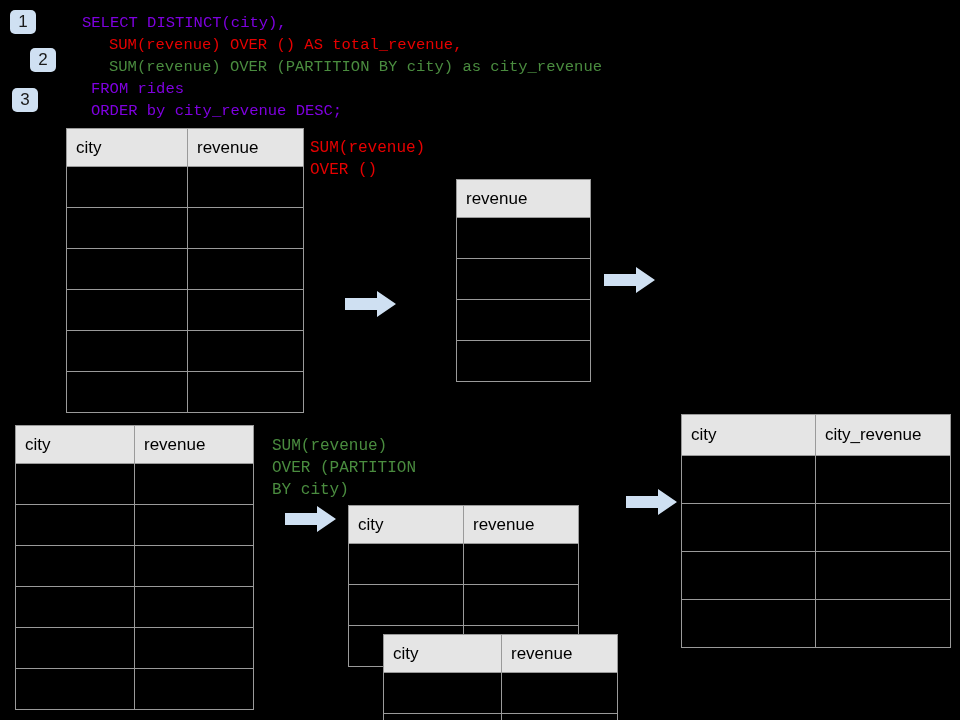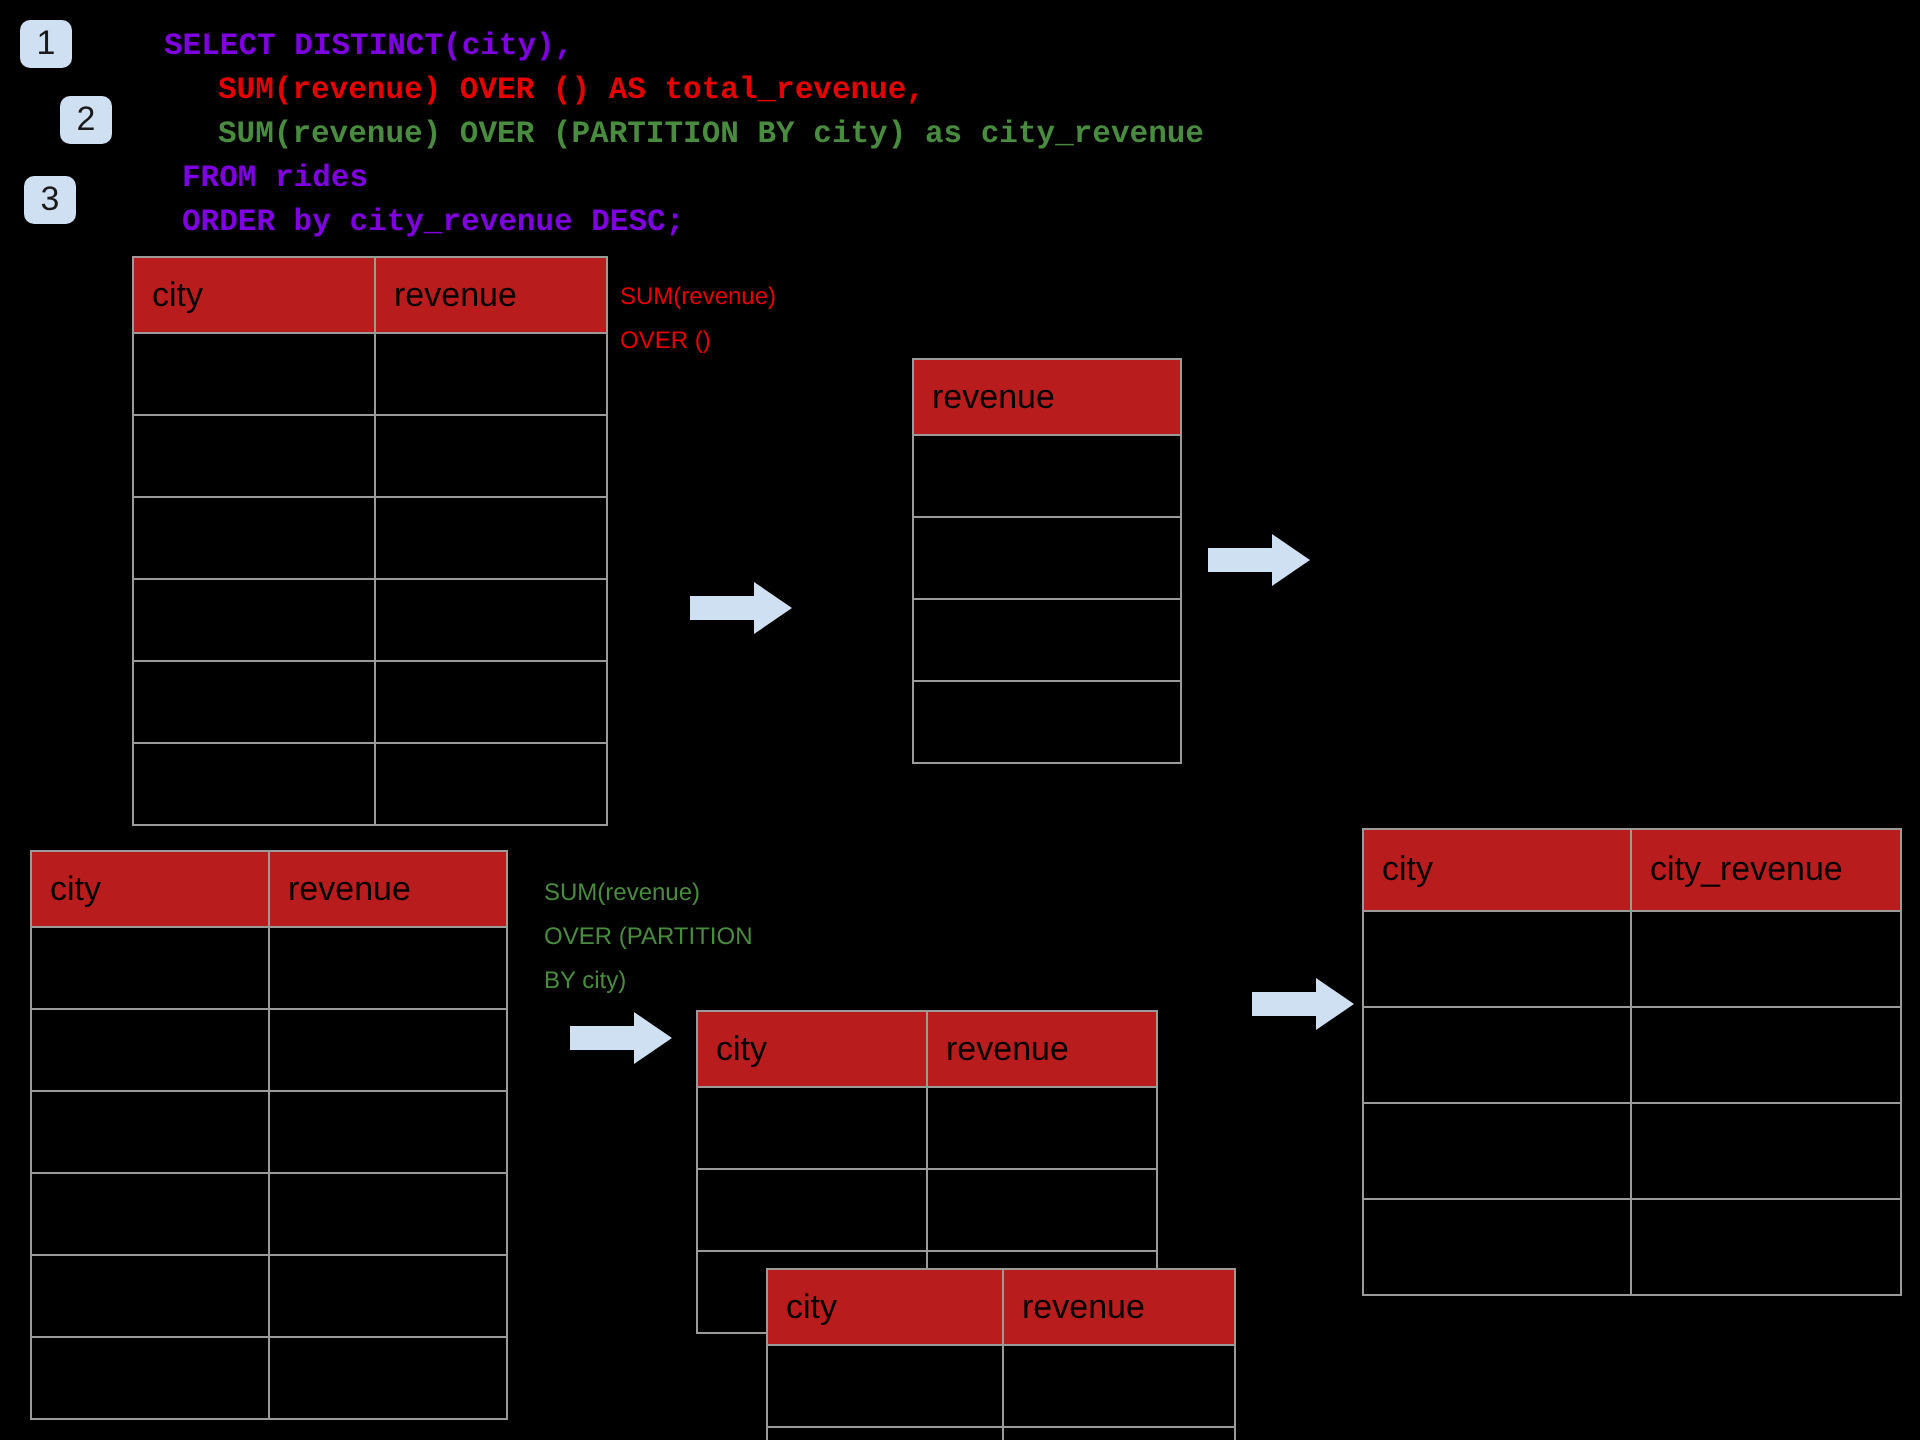--- a/index.html
+++ b/index.html
@@ -32,63 +32,62 @@
   }
 
   
   .code {
     position: absolute;
     font-family: "Liberation Mono", monospace;
     font-size: 15.5px;
     line-height: 22px;
     white-space: pre;
     letter-spacing: 0px;
-    font-weight: bold;
   }
   .c-purple { color: #7f00e0; }
   .c-red    { color: #e60000; }
   .c-green  { color: #4a8c3f; }
 
   .code-line { white-space: pre; }
 
   .side-note {
     position: absolute;
     font-family: "Liberation Mono", monospace;
     font-size: 12.5px;
     line-height: 19px;
     color: #7f00e0;
     white-space: pre;
   }
 
   
   .annot {
     position: absolute;
-    font-family: Liberation Sans, sans-serif;
-    font-size: 12px;
+    font-family: Liberation Mono, monospace;
+    font-size: 16px;
     line-height: 22px;
     white-space: pre;
   }
   .annot.red   { color: #e60000; }
   .annot.green { color: #4a8c3f; }
 
   
   .tbl {
     position: absolute;
     border-collapse: collapse;
     background: #000000;
     table-layout: fixed;
   }
   .tbl td {
     border: 1px solid #9a9a9a;
     padding: 0;
     background: #000000;
   }
   .tbl th {
     border: 1px solid #9a9a9a;
-    background: #b91c1c;
+    background: #e5e5e5;
     color: #000000;
     font-family: "Liberation Sans", sans-serif;
     font-size: 17px;
     font-weight: normal;
     text-align: left;
     padding: 0 0 0 9px;
   }
 
   
   .arrow {

